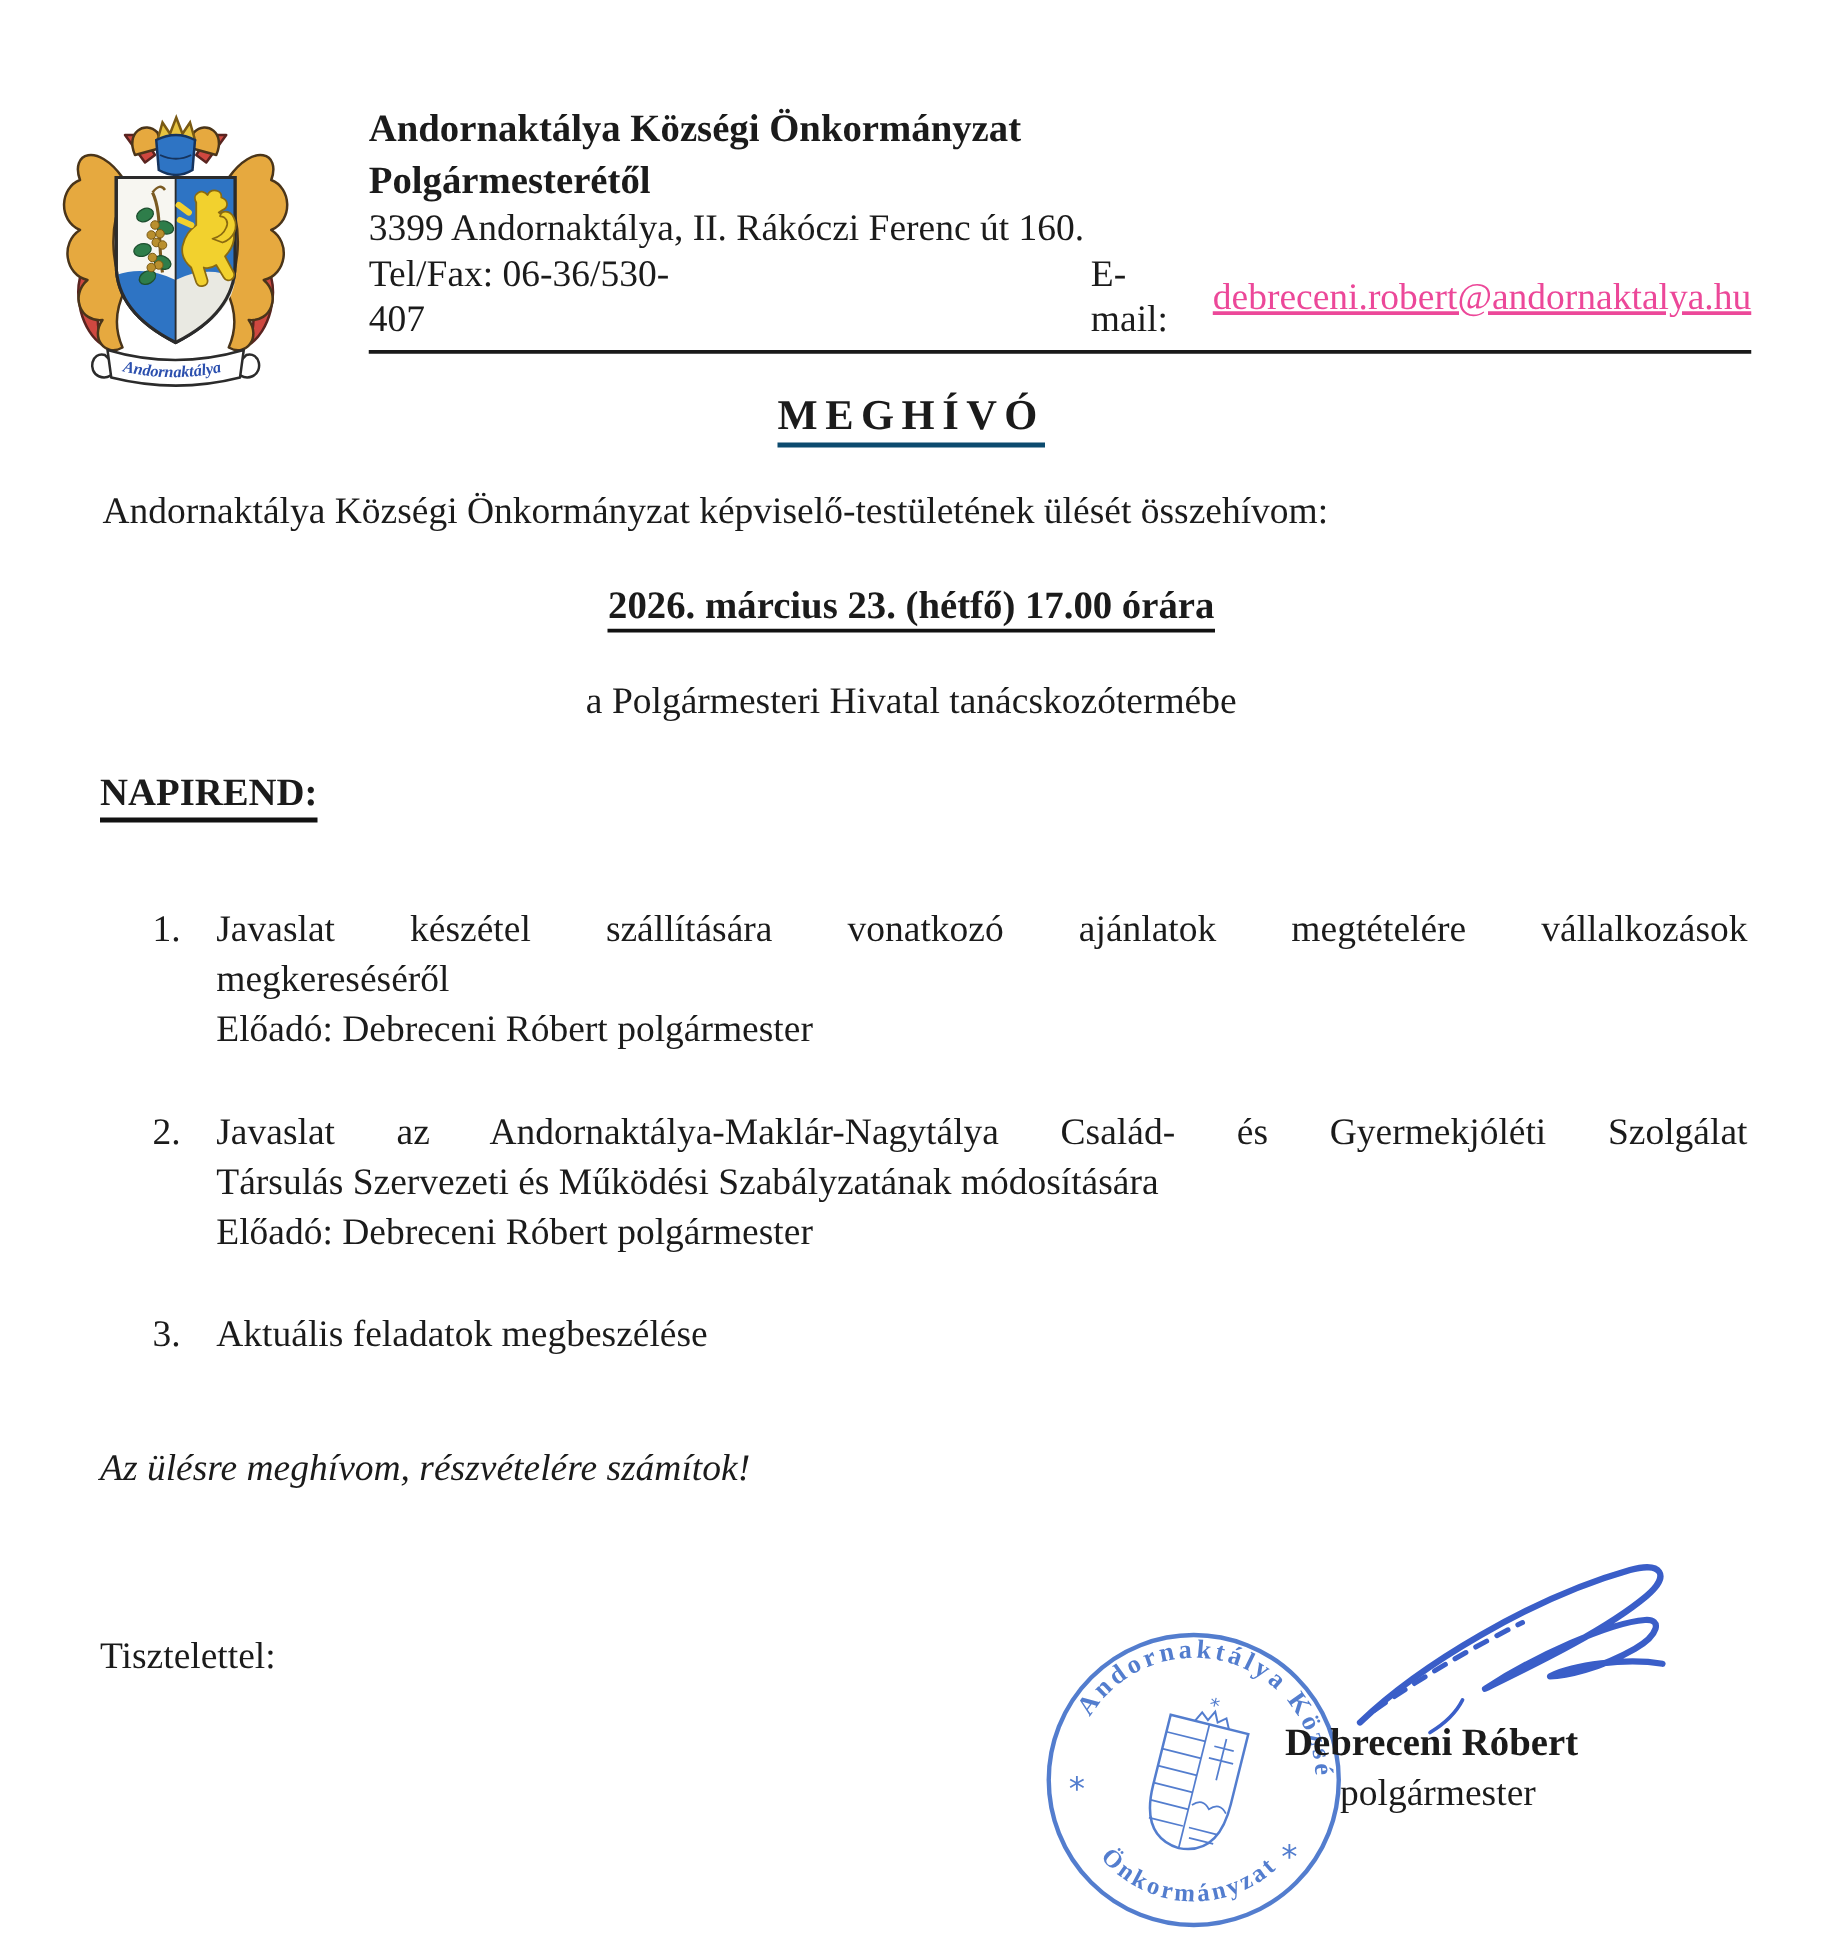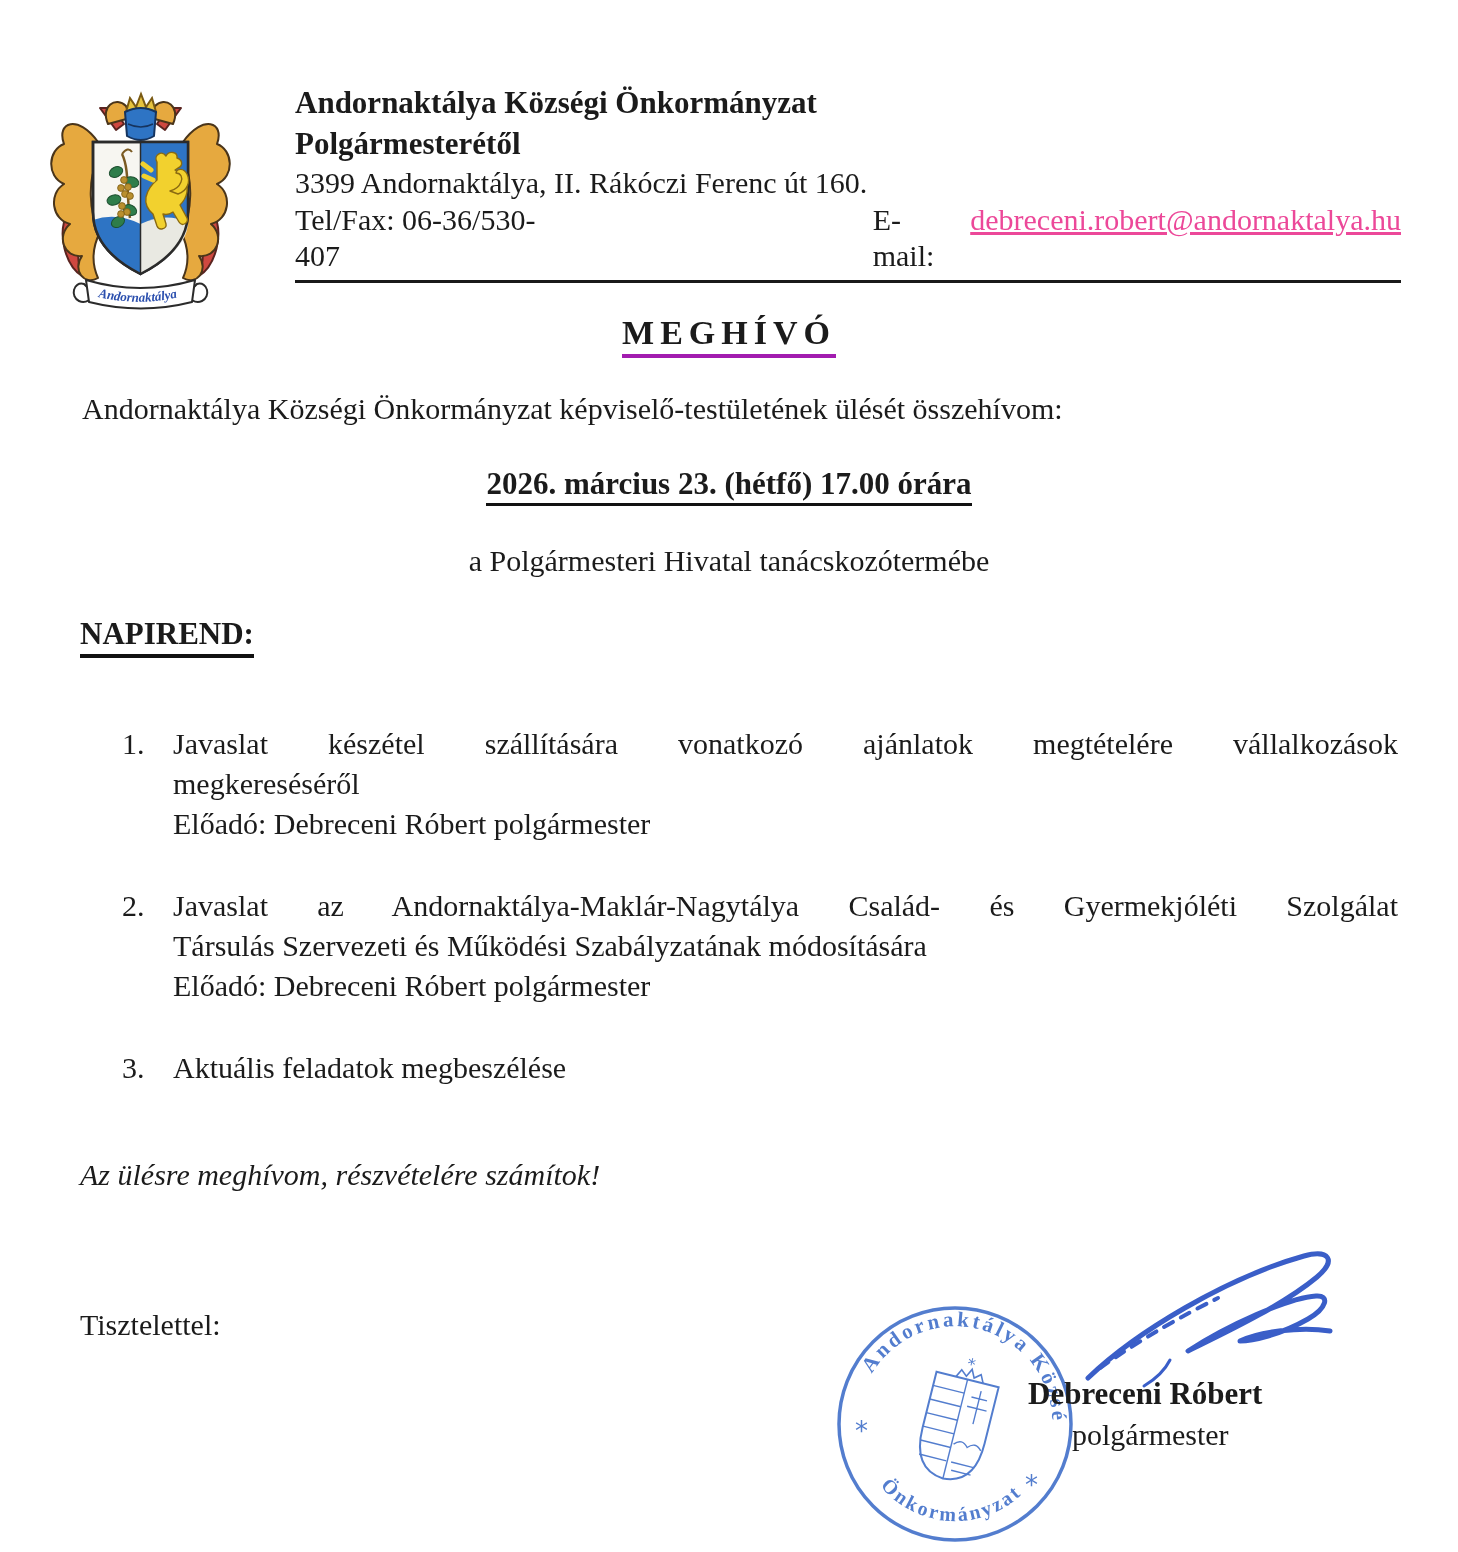--- a/index.html
+++ b/index.html
@@ -11,27 +11,27 @@
   .abs { position:absolute; }
   .b { font-weight:bold;text-align:center; }
   .i { font-style:italic; }
   .centered { left:0; right:0; text-align:center; }
 
   
   .header-text { left:295px; top:82px; width:1106px; font-size:30px; }
   .header-text .hl1 { font-size:31px; line-height:42px; font-weight:bold; }
   .header-text .hl2 { font-size:31px; line-height:40px; font-weight:bold; }
   .header-text .hl3 { line-height:38px; }
-  .header-text .hl4 { line-height:36px; display:flex; }
+  .header-text .hl4 { line-height:36px; display:flex;align-items:center; }
   .header-text .email-label { margin-left:300px; }
   .email-link { color:#ec4899; text-decoration:underline; margin-left:10px; cursor:pointer; }
   .header-rule { margin-top:6px; border-bottom:3px solid #191919; width:1106px; }
 
   .doc-title { top:314px; font-size:34px; letter-spacing:6px; }
-  .doc-title span { border-bottom:4px solid #a21caf; padding-bottom:3px;margin-top:38px; }
+  .doc-title span { border-bottom:4px solid #0c4a6e; padding-bottom:3px;margin-top:38px; }
 
   .intro { left:82px; top:392px; width:1320px; font-size:30px; }
 
   .date-line { top:466px; font-size:31px; }
   .date-line span { border-bottom:3px solid #111; padding-bottom:2px;text-align:center; }
 
   .venue-line { top:544px; font-size:30px; }
 
   .agenda-heading { left:80px; top:616px; font-size:31px; }
   .agenda-heading span { border-bottom:4px solid #111; padding-bottom:3px; }

